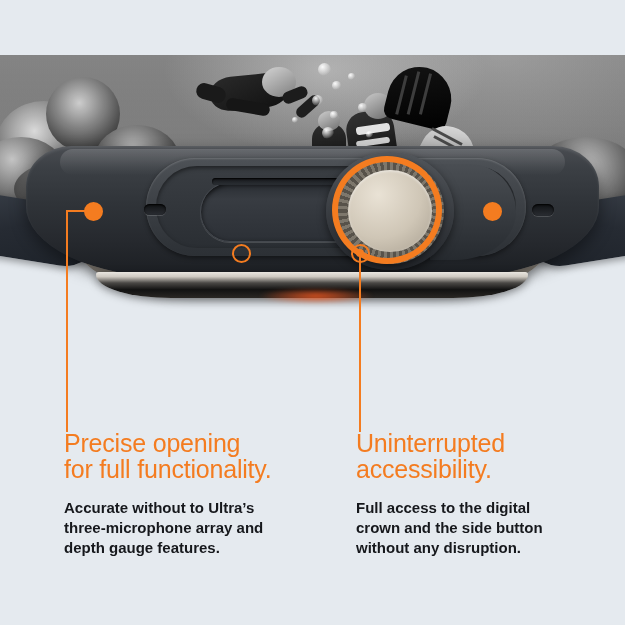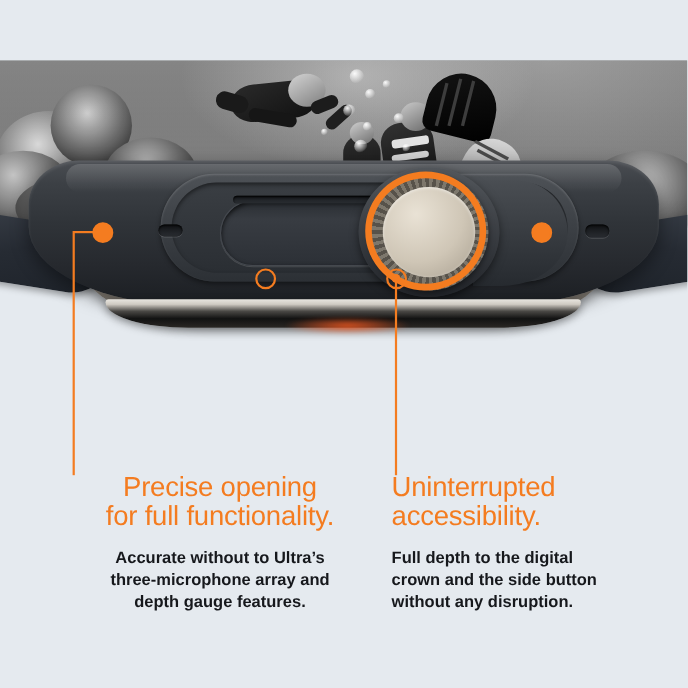--- a/index.html
+++ b/index.html
@@ -169,21 +169,21 @@
   .marker.ringfill:after{
     content:"";position:absolute;left:3px;top:3px;width:8px;height:8px;border-radius:50%;
     background:#f47c20;
   }
   .leader{position:absolute;background:#f47c20;}
   .lead-v{width:2px;}
   .lead-h{height:2px;}
 
   
   .col{position:absolute;top:430px;}
-  #col-left{left:64px;width:272px;text-align:center;}
+  #col-left{left:64px;width:272px;}
   #col-right{left:356px;width:230px;}
   .headline{
     color:#f47c20;
     font-size:25px;line-height:26px;
     font-weight:400;
     letter-spacing:-.2px;
     margin:0 0 16px 0;
     white-space:pre-line;
   }
   .body{
@@ -310,18 +310,18 @@
     <p class="headline">Precise opening
 for full functionality.</p>
     <p class="body">Accurate without to Ultra’s
 three-microphone array and
 depth gauge features.</p>
   </div>
 
   <div class="col" id="col-right">
     <p class="headline">Uninterrupted
 accessibility.</p>
-    <p class="body">Full depth to the digital
+    <p class="body">Full access to the digital
 crown and the side button
 without any disruption.</p>
   </div>
 
 </div>
 
 </body></html>

